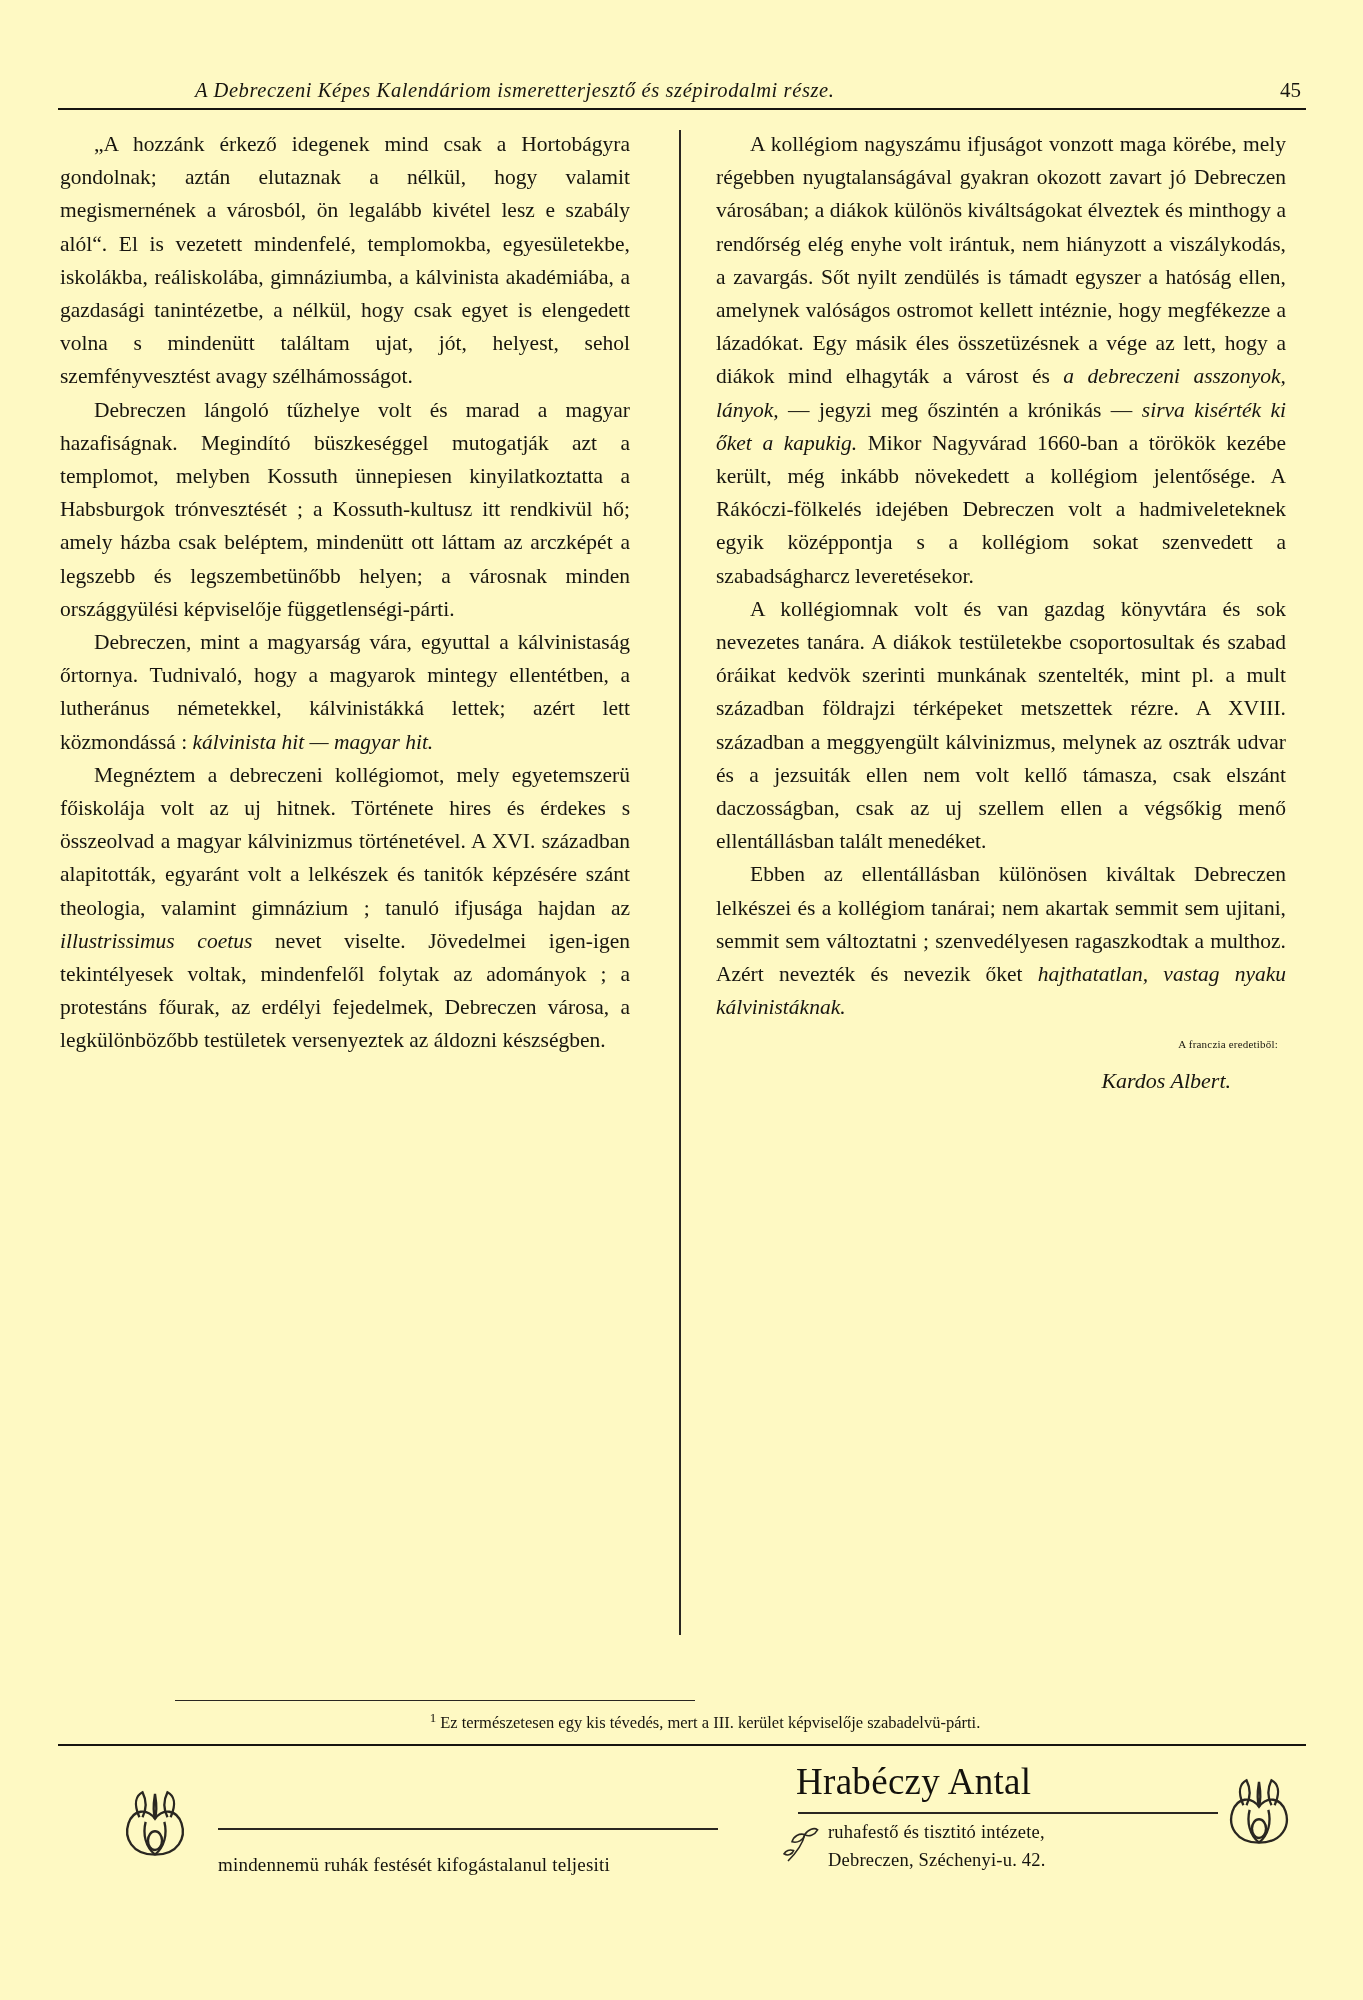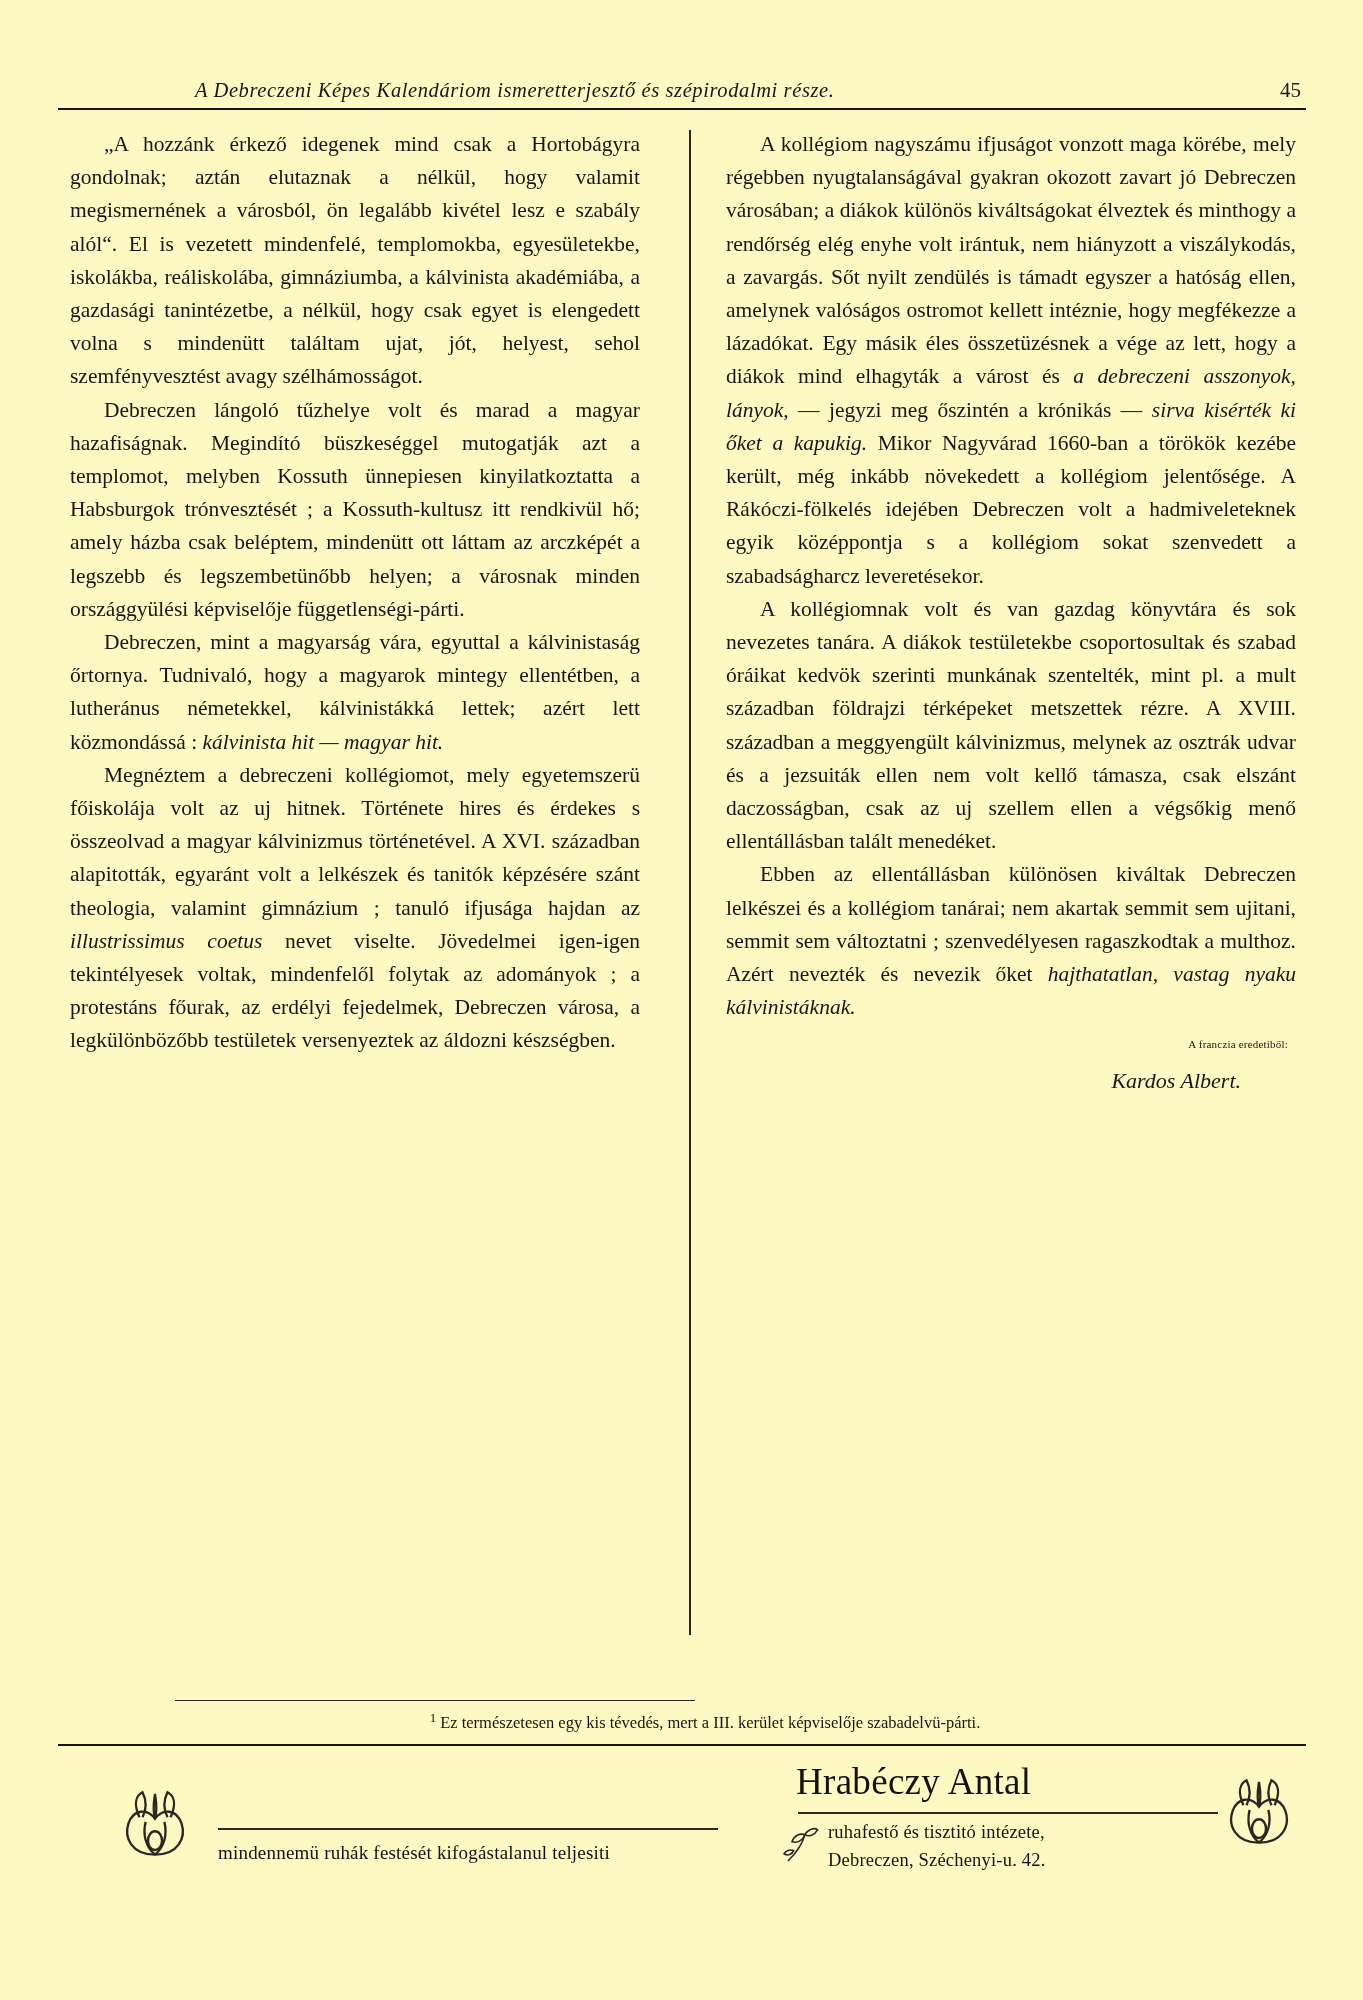--- a/index.html
+++ b/index.html
@@ -48,21 +48,21 @@
     position: absolute;
     left: 58px;
     top: 108px;
     width: 1248px;
     height: 2px;
     background: #17150f;
   }
   
   .columns {
     position: absolute;
-    left: 58px;
+    left: 48px;
     top: 128px;
     width: 1248px;
     height: 1570px;
   }
   .col {
     position: absolute;
     top: 0;
     width: 570px;
     font-size: 21.5px;
     line-height: 33.2px;
@@ -164,21 +164,21 @@
     position: absolute;
     left: 120px;
     top: 72px;
     width: 500px;
     height: 2px;
     background: #2a2721;
   }
   .ad-sub-left {
     position: absolute;
     left: 120px;
-    top: 86px;
+    top: 98px;
     font-size: 19px;
     color: #14120d;
     white-space: nowrap;
     letter-spacing: 0.2px;
   }
   .ad-title-right {
     position: absolute;
     left: 38px;
     top: 4px;
     font-size: 37px;

